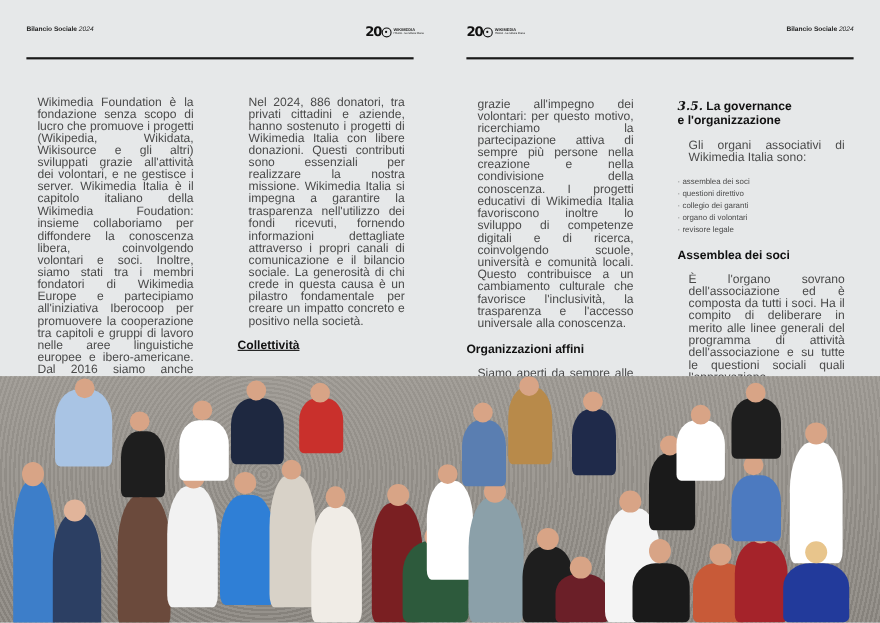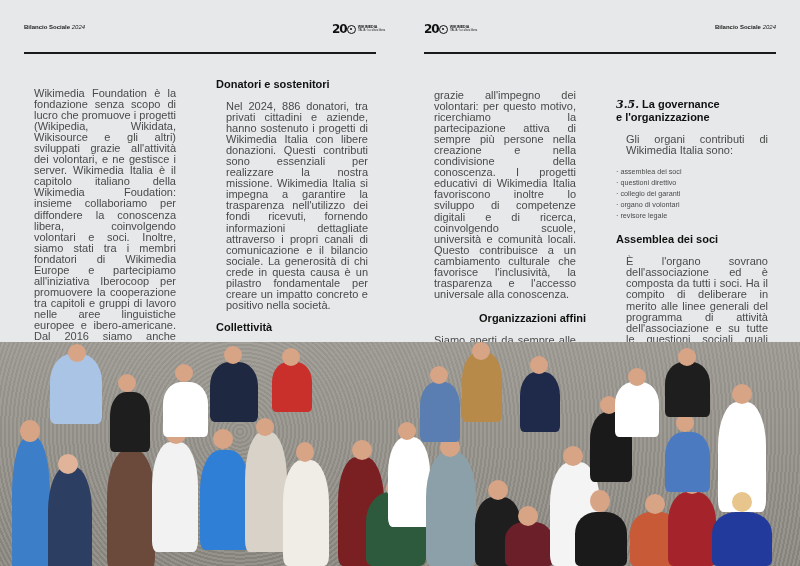--- a/index.html
+++ b/index.html
@@ -61,54 +61,53 @@
       <span class="t2">ITALIA · la cultura libera</span>
     </span>
   </div>
   <div class="rule" style="left:24px; width:352px;"></div>
 
   <div class="col" style="left:24px;">
     <p>Wikimedia Foundation è la fondazione senza scopo di lucro che promuove i progetti (Wikipedia, Wikidata, Wikisource e gli altri) sviluppati grazie all'attività dei volontari, e ne gestisce i server. Wikimedia Italia è il capitolo italiano della Wikimedia Foudation: insieme collaboriamo per diffondere la conoscenza libera, coinvolgendo volontari e soci. Inoltre, siamo stati tra i membri fondatori di Wikimedia Europe e partecipiamo all'iniziativa Iberocoop per promuovere la cooperazione tra capitoli e gruppi di lavoro nelle aree linguistiche europee e ibero-americane. Dal 2016 siamo anche capitolo italiano della OpenStreetMap Foundation, la fondazione che promuove lo sviluppo di OpenStreetMap, il più grande database geografico libero del mondo.</p>
   </div>
 
   <div class="col" style="left:216px;">
-    <h2>Donatori e sostenitori</h2>
     <p>Nel 2024, 886 donatori, tra privati cittadini e aziende, hanno sostenuto i progetti di Wikimedia Italia con libere donazioni. Questi contributi sono essenziali per realizzare la nostra missione. Wikimedia Italia si impegna a garantire la trasparenza nell'utilizzo dei fondi ricevuti, fornendo informazioni dettagliate attraverso i propri canali di comunicazione e il bilancio sociale. La generosità di chi crede in questa causa è un pilastro fondamentale per creare un impatto concreto e positivo nella società.</p>
-    <h2 style="">Collettività</h2>
+    <h2 style="text-decoration:underline;">Collettività</h2>
   </div>
 </div>
 
 <div class="page right">
   <div class="logo" style="left:24px;">
     <span class="twenty">20</span>
     <span class="ring"></span>
     <span class="wm">
       <span class="t1">WIKIMEDIA</span>
       <span class="t2">ITALIA · la cultura libera</span>
     </span>
   </div>
   <div class="running-head" style="right:24px;">
     <span>Bilancio Sociale</span>
     <span class="yr">2024</span>
   </div>
   <div class="rule" style="left:24px; width:352px;"></div>
 
   <div class="col" style="left:24px; top:80px;">
     <p>grazie all'impegno dei volontari: per questo motivo, ricerchiamo la partecipazione attiva di sempre più persone nella creazione e nella condivisione della conoscenza. I progetti educativi di Wikimedia Italia favoriscono inoltre lo sviluppo di competenze digitali e di ricerca, coinvolgendo scuole, università e comunità locali. Questo contribuisce a un cambiamento culturale che favorisce l'inclusività, la trasparenza e l'accesso universale alla conoscenza.</p>
-    <h2 style="margin-top:12px;text-align:right;">Organizzazioni affini</h2>
+    <h2 style="margin-top:12px;">Organizzazioni affini</h2>
     <p>Siamo aperti da sempre alle connessioni con organizzazioni e associazioni che, come noi, hanno a cuore la diffusione e la promozione di risorse e strumenti liberi e che si impegnano per favorire l'educazione, la formazione e la ricerca. Nel 2024 abbiamo collaborato, a diverso titolo, con Italian Linux Society, GFOSS.it, FIAF, ICOM, Soroptimist</p>
   </div>
 
   <div class="col" style="left:216px; top:80px;">
-    <h2 style="margin-top:18px;">
+    <h2 style="margin-top:10px;">
       <span class="sec-num">3.5.</span>
       <span>La governance</span><br>
       <span>e l'organizzazione</span>
     </h2>
-    <p>Gli organi contributi di Wikimedia Italia sono:</p>
+    <p>Gli organi associativi di Wikimedia Italia sono:</p>
     <ul class="bullets">
       <li>assemblea dei soci</li>
       <li>questioni direttivo</li>
       <li>collegio dei garanti</li>
       <li>organo di volontari</li>
       <li>revisore legale</li>
     </ul>
     <h2 style="margin-top:12px;">Assemblea dei soci</h2>
     <p>È l'organo sovrano dell'associazione ed è composta da tutti i soci. Ha il compito di deliberare in merito alle linee generali del programma di attività dell'associazione e su tutte le questioni sociali quali l'approvazione</p>
   </div>

